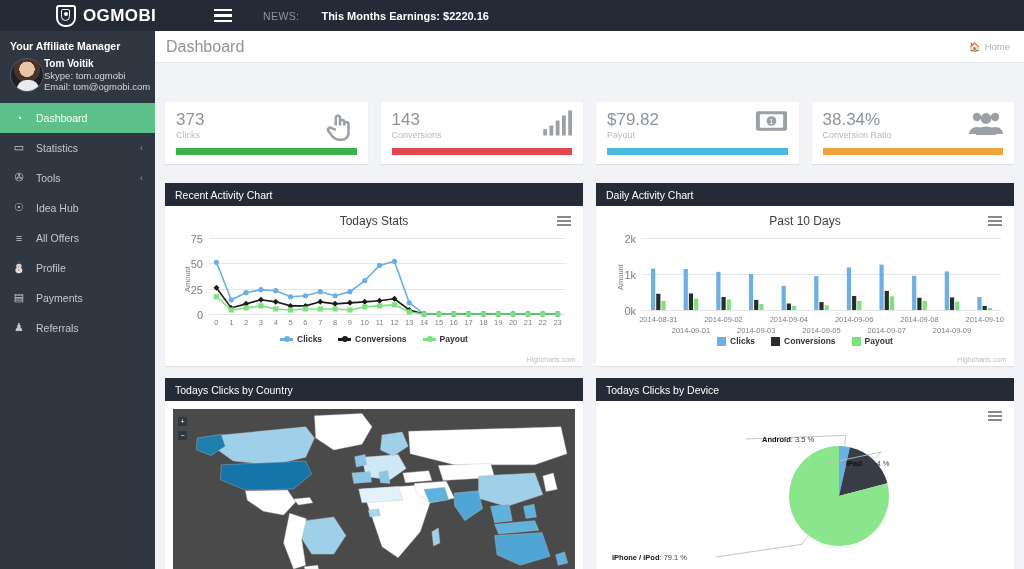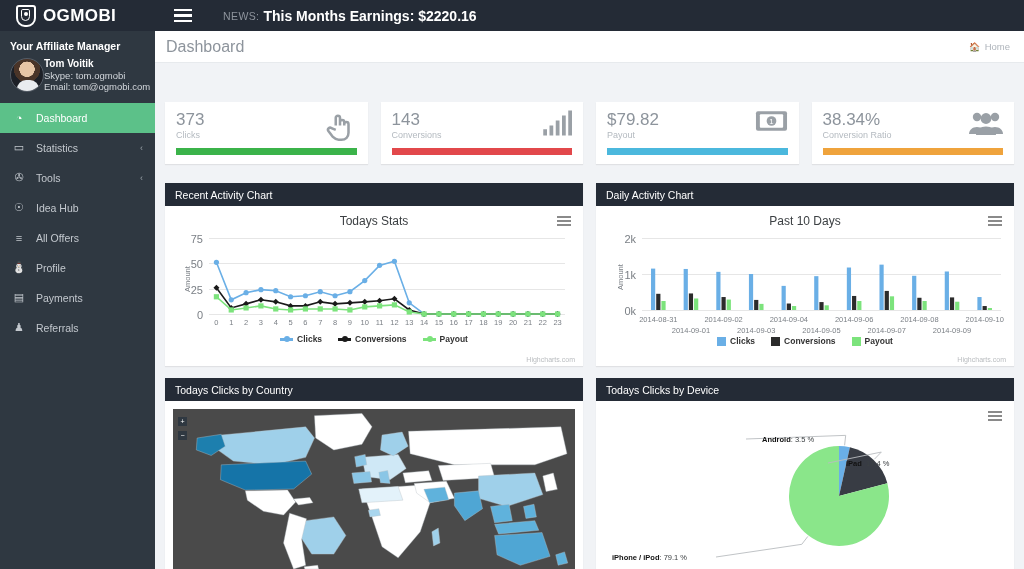--- a/index.html
+++ b/index.html
@@ -5,21 +5,21 @@
   * { box-sizing: border-box; margin: 0; padding: 0; }
   html, body {
     width: 1024px; height: 569px;
     font-family: "Liberation Sans", sans-serif;
     background: #f1f3f6;
     overflow: hidden;
   }
   
   #topbar {
     position: absolute; top: 0; left: 0; width: 1024px; height: 31px;
-    background: #242b36; display: flex; align-items: center;
+    background: #242b36; display: flex; align-items: center; padding-left: 40px;
   }
   #brand {
     width: 155px; height: 31px; display: flex; align-items: center;
     padding-left: 16px; gap: 7px;
   }
   #brand .logo-mark { width: 20px; height: 22px; position: relative; }
   #brand .logo-mark .shield {
     width: 20px; height: 22px; border: 2px solid #fff; border-radius: 3px 3px 9px 9px;
     position: absolute; top: 0; left: 0;
   }
@@ -34,21 +34,21 @@
   #brand .brand-text {
     color: #fff; font-size: 17px; font-weight: bold; letter-spacing: 0.4px;
   }
   #hamburger {
     width: 44px; height: 31px; display: flex; flex-direction: column;
     align-items: center; justify-content: center; gap: 3px; cursor: pointer;
     margin-left: 6px;
   }
   #hamburger span { display: block; width: 18px; height: 2.5px; background: #fff; }
   #news-label { color: #8e949d; font-size: 10.5px; margin-left: 18px; letter-spacing: .4px; }
-  #news-text { color: #fff; font-size: 14px; font-weight: bold; margin-left: 4px; }
+  #news-text { color: #fff; font-size: 11px; font-weight: bold; margin-left: 22px; }
 
   
   #sidebar {
     position: absolute; top: 31px; left: 0; width: 155px; height: 538px;
     background: #2f3841;
   }
   #mgr-title {
     color: #fff; font-size: 10.5px; font-weight: bold; padding: 9px 0 6px 10px;
   }
   #mgr-card { display: flex; padding: 0 0 10px 10px; }

